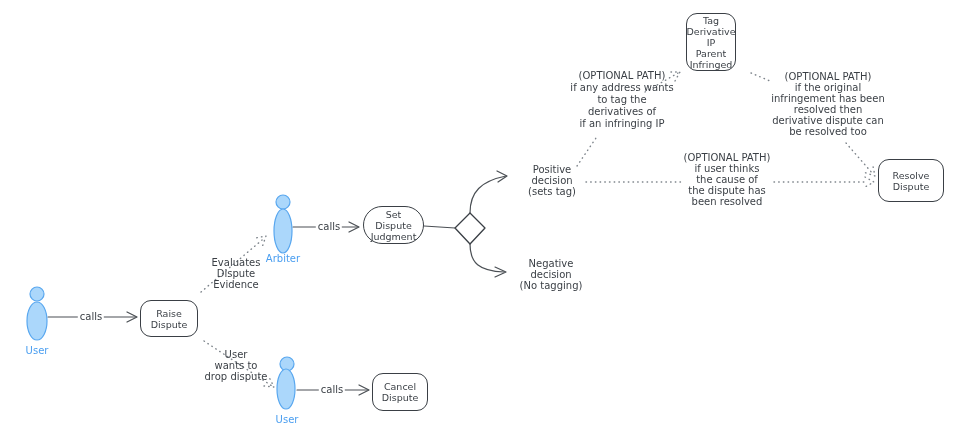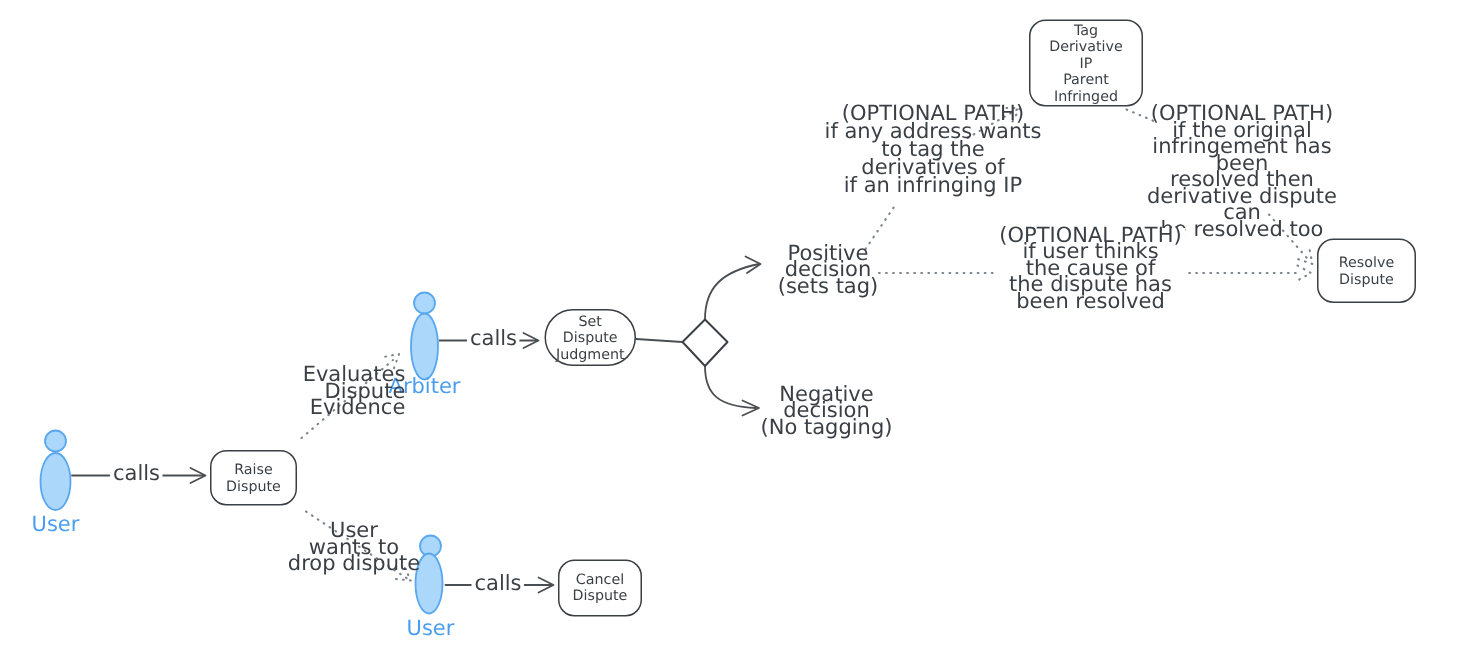--- a/index.html
+++ b/index.html
@@ -6,21 +6,21 @@
   .canvas{
     position:relative;width:972px;height:443px;
     background:var(--bg,#ffffff);
     font-family:"DejaVu Sans",sans-serif;
     color:var(--ink,#3a3f45);
     overflow:hidden;
   }
   svg.layer{position:absolute;left:0;top:0;}
   .txt{
     position:absolute;white-space:pre-line;text-align:center;
-    font-size:14px;line-height:11px;transform:translateX(-50%);
+    font-size:10px;line-height:11px;transform:translateX(-50%);
     color:var(--ink,#3a3f45);
   }
   .wbg{background:var(--bg,#ffffff);padding:0 2px;}
   .opt1{line-height:12px;}
   .actor-label{color:var(--accent,#4a9ef0);}
   .node{
     position:absolute;border:1.4px solid var(--ink,#3a3f45);
     border-radius:11px;background:var(--bg,#ffffff);
     display:flex;align-items:center;justify-content:center;
     box-sizing:border-box;
@@ -100,42 +100,42 @@
     <span class="lbl">Set
 Dispute
 Judgment</span>
   </div>
 
   <div class="node" style="left:372px;top:373px;width:56px;height:38px;">
     <span class="lbl">Cancel
 Dispute</span>
   </div>
 
-  <div class="node" style="left:686px;top:13px;width:76px;height:58px;">
+  <div class="node" style="left:686px;top:13px;width:50px;height:58px;">
     <span class="lbl">Tag
 Derivative
 IP
 Parent
 Infringed</span>
   </div>
 
   <div class="node" style="left:878px;top:159px;width:66px;height:43px;">
     <span class="lbl">Resolve
 Dispute</span>
   </div>
 
   <div class="txt actor-label" style="left:37px;top:345px;">User</div>
   <div class="txt actor-label" style="left:283px;top:253px;">Arbiter</div>
   <div class="txt actor-label" style="left:287px;top:414px;">User</div>
 
   <div class="txt wbg" style="left:91px;top:311px;">calls</div>
   <div class="txt wbg" style="left:329px;top:221px;">calls</div>
   <div class="txt wbg" style="left:332px;top:384px;">calls</div>
 
-  <div class="txt" style="left:236px;top:245px;text-align:right;">Evaluates
+  <div class="txt" style="left:236px;top:257px;">Evaluates
 Dispute
 Evidence</div>
   <div class="txt" style="left:236px;top:349px;">User
 wants to
 drop dispute</div>
 
   <div class="txt" style="left:552px;top:164px;text-align:center;">Positive
 decision
 (sets tag)</div>
   <div class="txt" style="left:551px;top:258px;">Negative

